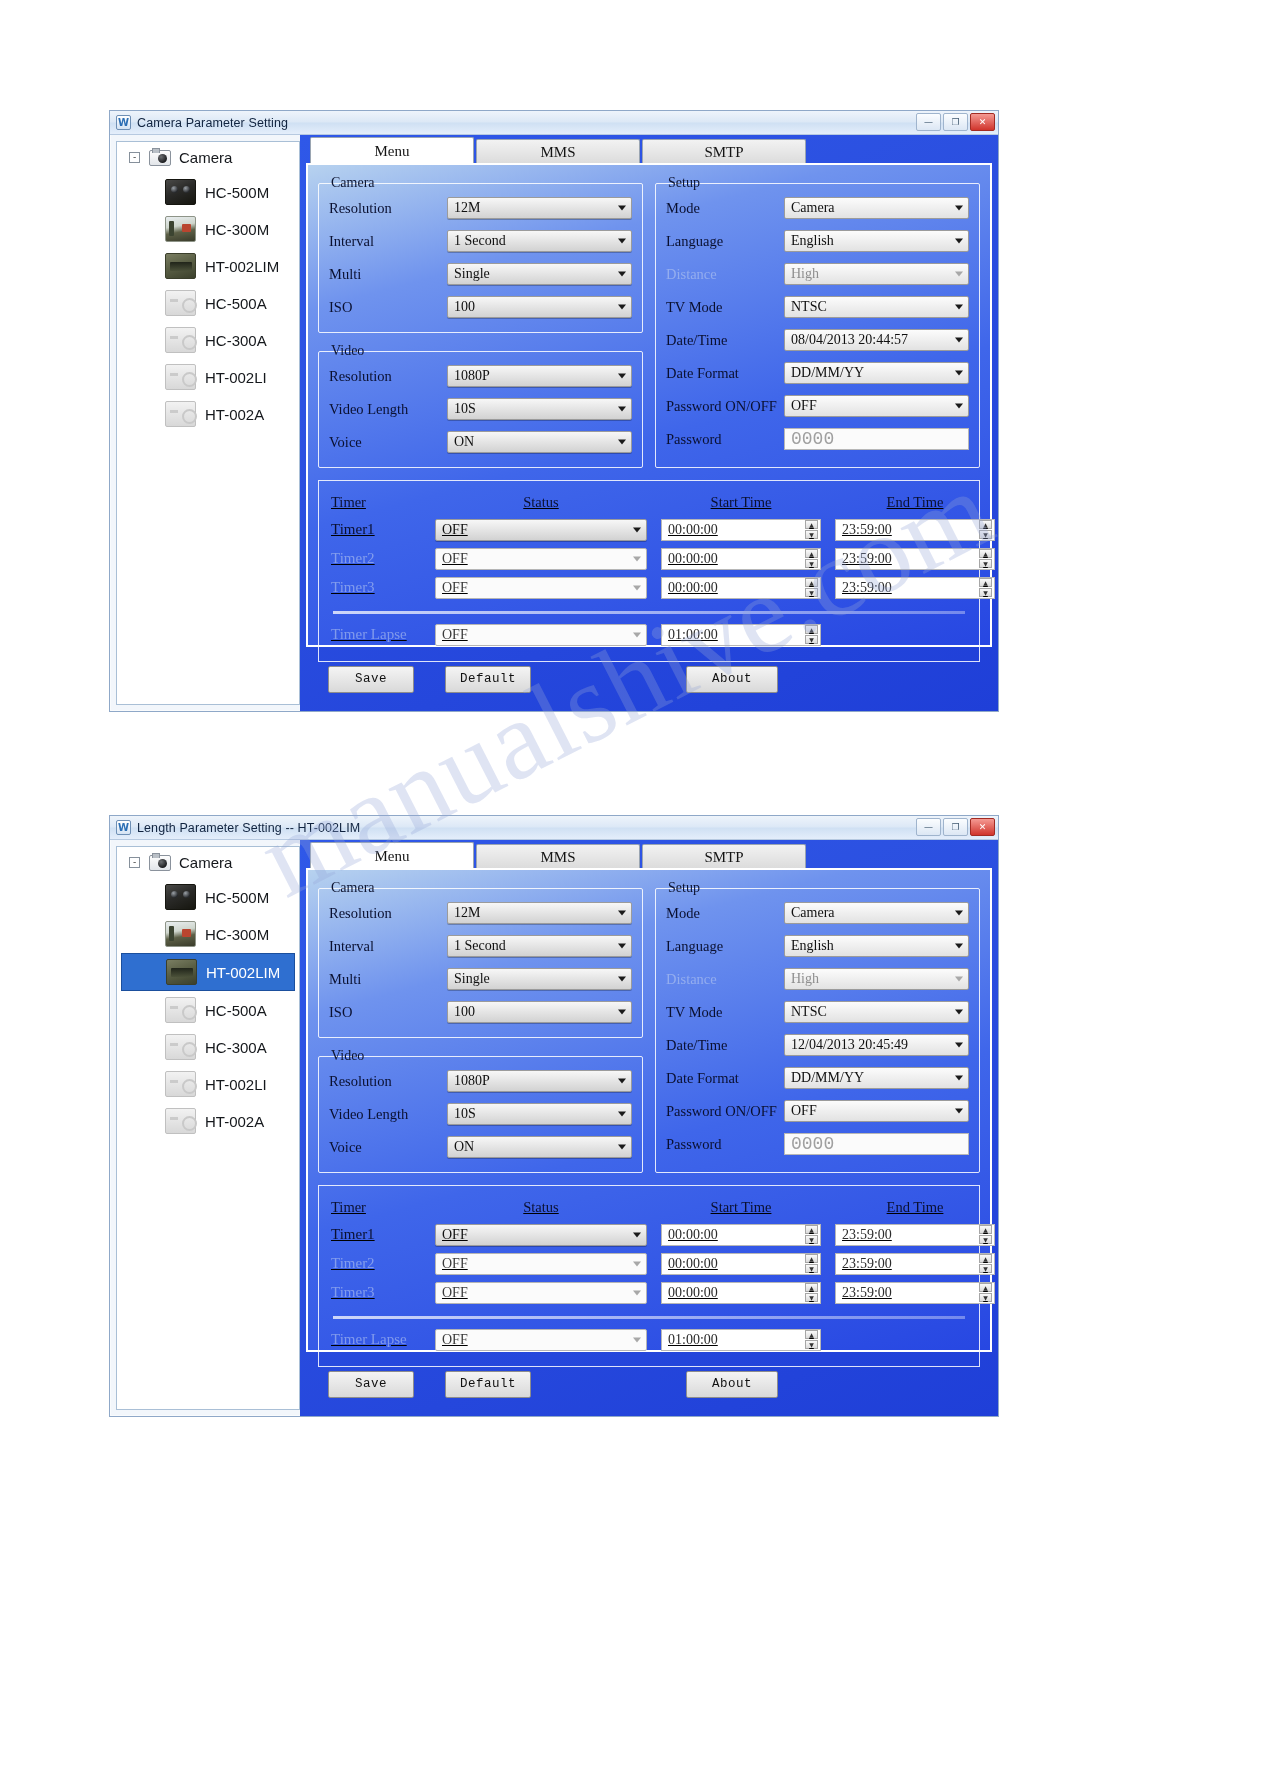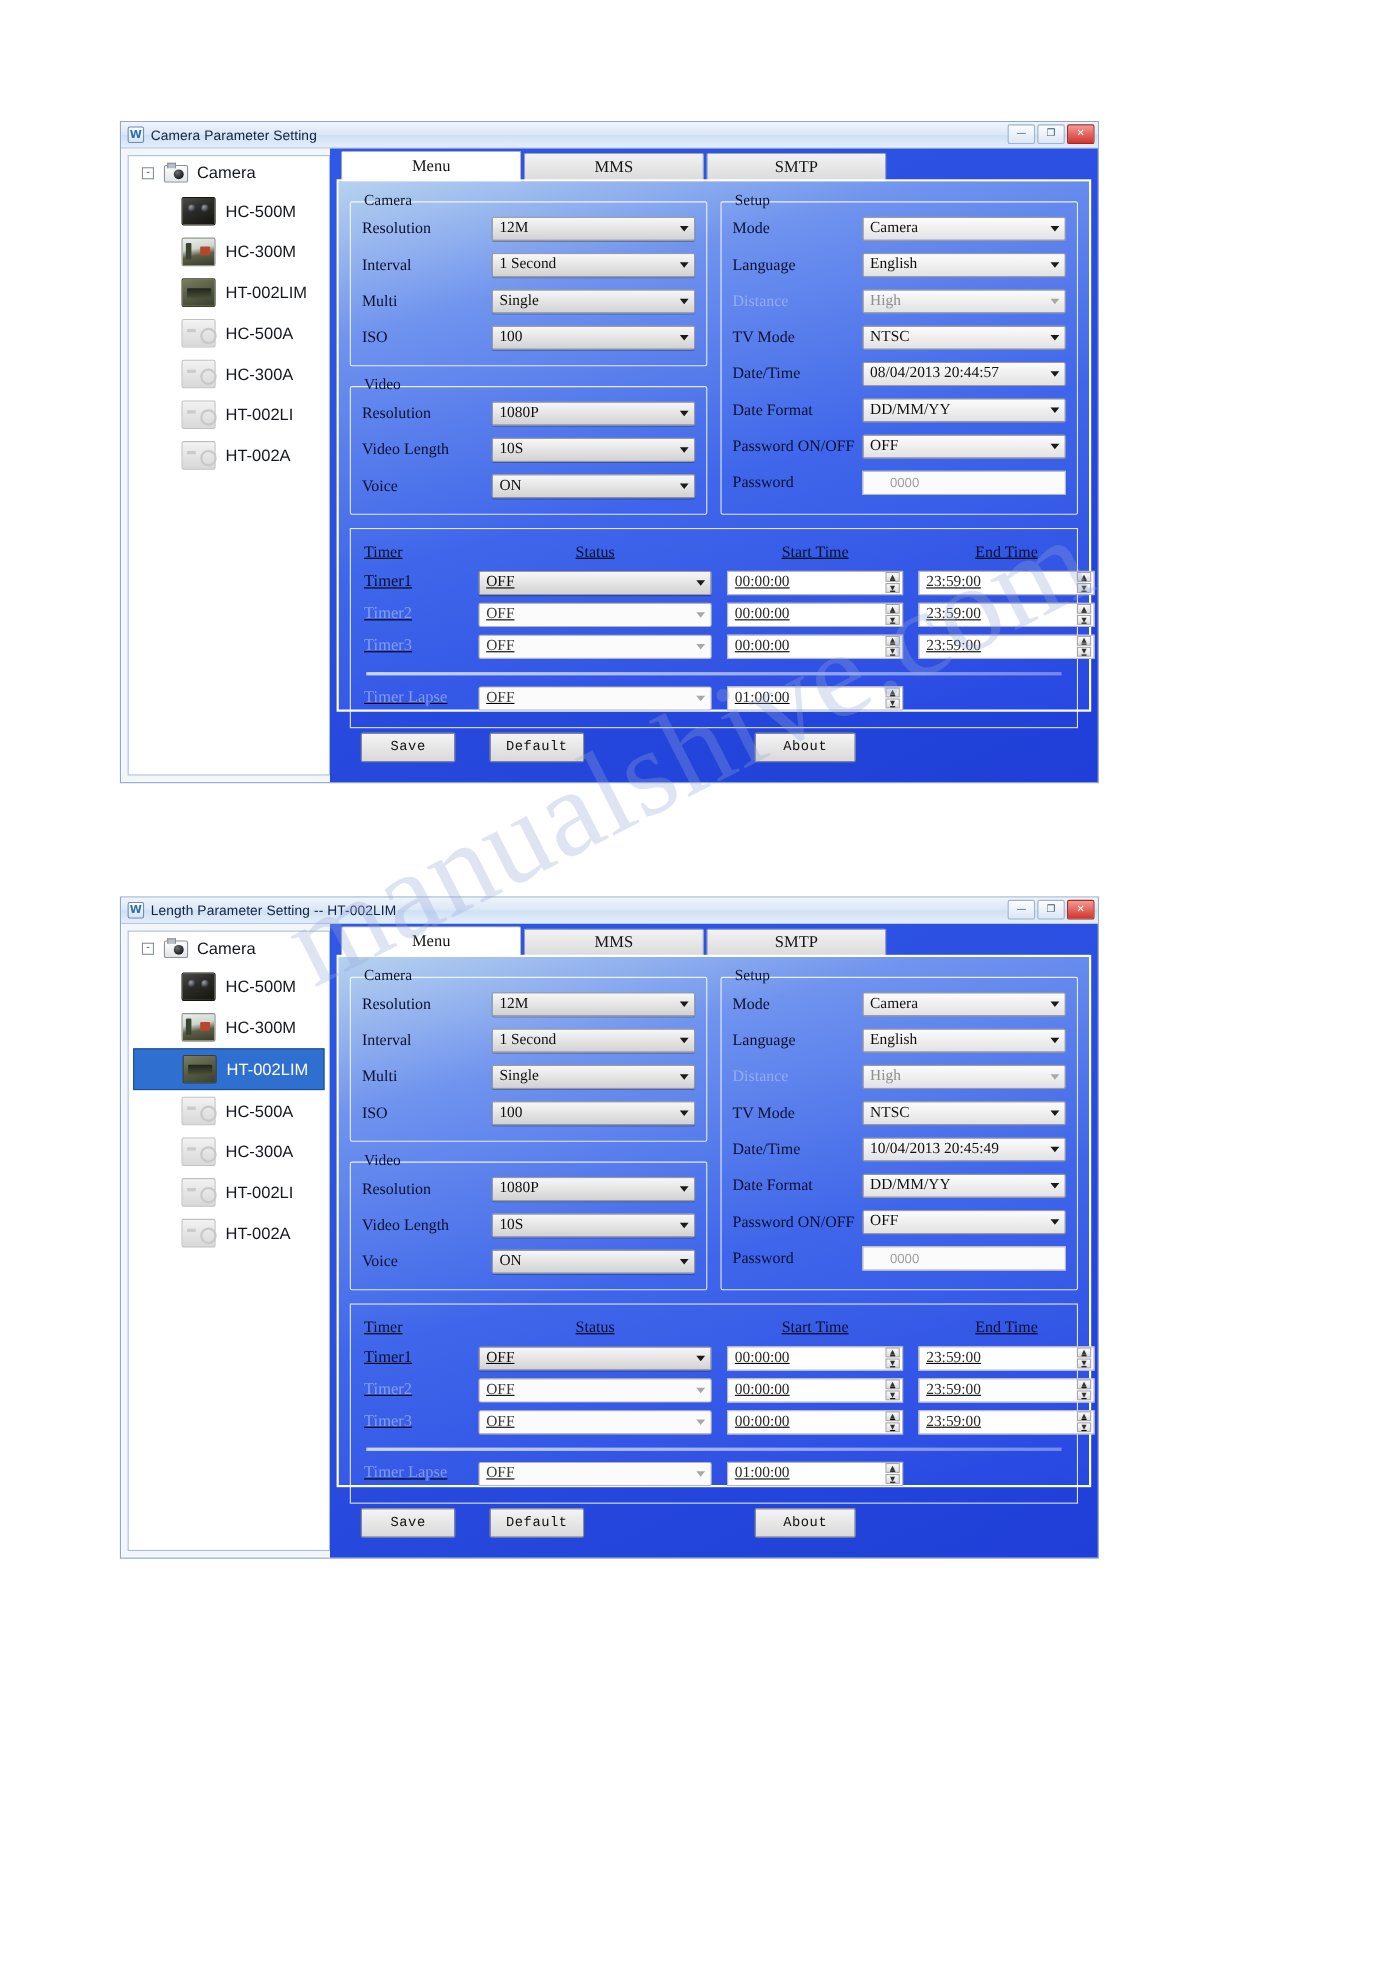--- a/index.html
+++ b/index.html
@@ -232,23 +232,23 @@
     border-right:4px solid transparent;
     border-top:5px solid #1a1a1a;
   }
   .combo.dim .arrow { border-top-color:#a8a8a8; }
   .combo.dim { color:#8e8e8e; }
   .textbox {
     flex:1; height:22px;
     background:#ffffff;
     border:1px solid #b7b7b7;
     display:flex; align-items:center;
-    padding:0 24px;
-    font-family:Liberation Sans, sans-serif;
-    font-size:12px; color:#2b2b2b;
+    padding:0 6px;
+    font-family:Liberation Mono, monospace;
+    font-size:18px; color:#2b2b2b;
   }
   .textbox.dim { color:#a0a0a0; background:#fbfbfb; }
 
   
   .timerbox {
     border:1px solid rgba(255,255,255,0.85);
     margin-top:12px;
     padding:8px 12px 12px 12px;
     text-decoration:underline;
   }
@@ -758,21 +758,21 @@
               <div class="row">
                 <div class="rlabel">TV Mode</div>
                 <div class="combo">
                     <span>NTSC</span>
                     <span class="arrow"></span>
                   </div>
               </div>
               <div class="row">
                 <div class="rlabel">Date/Time</div>
                 <div class="combo">
-                    <span>10/04/2013 20:45:49</span>
+                    <span>12/04/2013 20:45:49</span>
                     <span class="arrow"></span>
                   </div>
               </div>
               <div class="row">
                 <div class="rlabel">Date Format</div>
                 <div class="combo">
                     <span>DD/MM/YY</span>
                     <span class="arrow"></span>
                   </div>
               </div>

